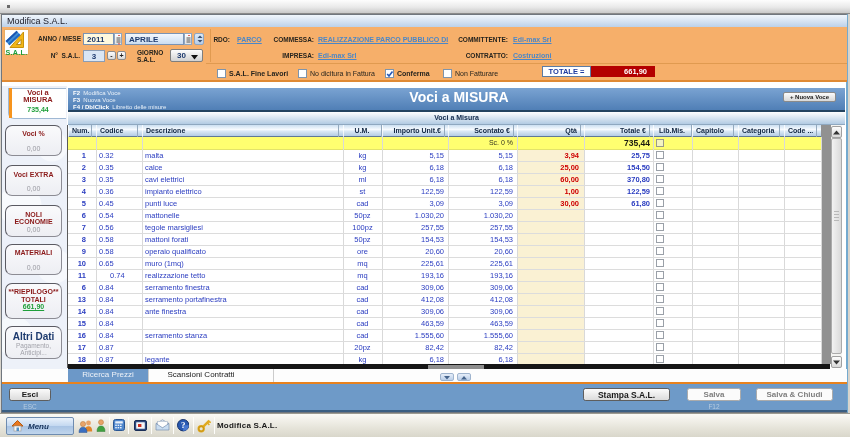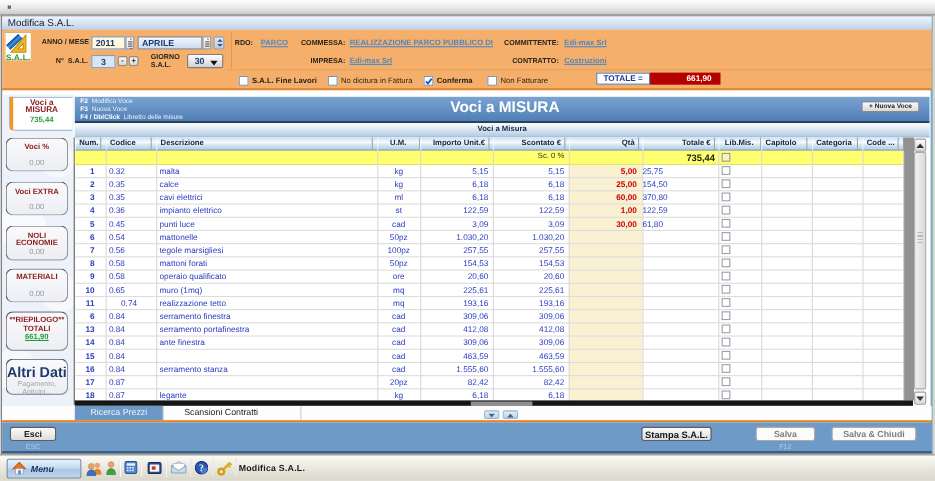--- a/index.html
+++ b/index.html
@@ -48,21 +48,21 @@
 #activebar { left:8.5px; top:88px; width:3.5px; height:30px; background:#F7941D; }
 .sbtn { position:absolute; left:5px; width:57px; background:linear-gradient(#FAFAFC,#EDEEF3); border:1px solid #8C8C94; border-top-color:#5A5A62; border-left-color:#5A5A62; border-radius:7px; }
 .sbl { color:#8B1A1A; font-weight:bold; font-size:7px; text-align:center; margin-top:4.5px; line-height:7px; }
 .sbv { color:#9A9AA2; font-size:7px; text-align:center; position:absolute; bottom:3px; width:100%; }
 #vam1 { left:12px; top:88.5px; width:52px; text-align:center; color:#8B1A1A; font-weight:bold; font-size:7.5px; line-height:7px; }
 #vam2 { left:12px; top:105.5px; width:52px; text-align:center; color:#1F9F3A; font-weight:bold; font-size:7px; }
 #riep { left:5px; top:283px; width:57px; height:36px; background:linear-gradient(#FAFAFC,#EDEEF3); border:1px solid #8C8C94; border-top-color:#5A5A62; border-left-color:#5A5A62; border-radius:7px; }
 #riep .l1 { color:#8B1A1A; font-weight:bold; font-size:7px; text-align:center; margin-top:4px; line-height:7.5px; }
 #riep .l2 { color:#1F9F3A; font-weight:bold; font-size:7px; text-align:center; text-decoration:underline; }
 #altri { left:5px; top:326px; width:57px; height:32.5px; background:linear-gradient(#FAFAFC,#EDEEF3); border:1px solid #8C8C94; border-top-color:#5A5A62; border-left-color:#5A5A62; border-radius:7px; }
-#altri .l1 { color:#1D3A6E; font-weight:bold; font-size:13px; text-align:center; margin-top:4px; }
+#altri .l1 { color:#1D3A6E; font-weight:bold; font-size:10px; text-align:center; margin-top:4px; }
 #altri .l2 { color:#A2A2AA; font-size:6.5px; text-align:center; line-height:6.5px; margin-top:1px; }
 
 
 #bluehdr2 { left:68px; top:87.5px; width:777px; height:24.5px; background:linear-gradient(#7AA3D2,#507FB6); border-bottom:2px solid #24435F; }
 .fk { position:absolute; color:#E8F0F8; font-size:6px; }
 .fkb { font-weight:bold; color:#FFFFFF; }
 #vmtitle { left:304px; top:88.5px; width:310px; text-align:center; color:#fff; font-weight:bold; font-size:14px; }
 #nuovavoce { left:783px; top:92px; width:53px; height:10px; background:linear-gradient(#FBFBFB,#D8D8D8); border:1px solid #8A8A8A; border-radius:2px; color:#222; font-size:6px; font-weight:bold; text-align:center; line-height:9px; }
 #subhdr { left:68px; top:112px; width:777px; height:13px; background:linear-gradient(#FEFEFE,#B2CBE3); border-bottom:1px solid #8FA8C0; color:#10284A; font-weight:bold; font-size:7px; text-align:center; line-height:12px; }
 
@@ -74,21 +74,21 @@
 #sc0 { left:448px; top:137px; width:65px; height:12.5px; text-align:right; color:#35351F; font-size:7px; line-height:12.5px; }
 #y735 { left:584px; top:137px; width:66px; height:12.5px; text-align:right; color:#1A1A10; font-weight:bold; font-size:8.5px; line-height:12.5px; }
 #ycb { left:655.5px; top:139px; width:8px; height:8px; background:#F4F4C2; border:1px solid #9A9A8A; }
 #qtacol { left:517px; top:149.5px; width:67px; height:214.5px; background:#FAF1D3; }
 .row { position:absolute; left:68px; width:752.5px; border-bottom:1px solid #DCDCDC; }
 .c { position:absolute; top:0; height:12px; line-height:12px; font-size:7.5px; color:#2A3CC0; white-space:nowrap; }
 .num { font-weight:bold; text-align:right; }
 .rt { text-align:right; }
 .um { text-align:center; }
 .qv { color:#CE0000; font-weight:bold; text-align:right; }
-.tv { color:#2A3CC0; font-weight:normal; }
+.tv { color:#2A3CC0; font-weight:bold; text-align:right; }
 .cb { position:absolute; width:8px; height:8px; background:#fff; border:1px solid #9AA0A8; }
 .vl { position:absolute; width:1px; background:#D9D9D9; }
 #graycell { left:820.5px; top:125px; width:10px; height:239px; background:#919191; }
 
 
 #vsb { left:830.5px; top:125px; width:11px; height:243px; background:#F4F4F2; }
 .sbarrow { position:absolute; left:830.5px; width:11px; height:12px; background:linear-gradient(#FDFDFD,#D8D8D8); border:1px solid #A0A0A0; border-radius:2px; text-align:center; color:#404040; font-size:6px; line-height:12px; }
 #vsbthumb { left:830.5px; top:138px; width:11px; height:216px; background:linear-gradient(90deg,#F2F2F2,#DADADA); border:1px solid #ABABAB; border-radius:2px; }
 #vsbgrip { left:833.5px; top:211px; width:5px; height:10px; background:repeating-linear-gradient(#B8B8B8 0 1px, transparent 1px 3px); }
 
@@ -271,21 +271,21 @@
     <div class="vl" style="left:738px;top:137px;height:227px"></div>
     <div class="vl" style="left:784px;top:137px;height:227px"></div>
     <div class="vl" style="left:820.5px;top:137px;height:227px"></div>
   <div class="row" style="top:149.5px;height:12.0px">
       <div class="c num" style="left:0px;width:18px">1</div>
       <div class="c cod" style="left:31px;width:43px">0.32</div>
       <div class="c desc" style="left:77px;width:198px">malta</div>
       <div class="c um" style="left:275px;width:39px">kg</div>
       <div class="c rt" style="left:314px;width:62px">5,15</div>
       <div class="c rt" style="left:380px;width:65px">5,15</div>
-      <div class="c qv" style="left:449px;width:62px">5,00</div>
+      <div class="c qv" style="left:449px;width:62px">3,94</div>
       <div class="c tv" style="left:516px;width:66px">25,75</div>
       <div class="cb" style="left:587.5px;top:1.8px"></div>
     </div>
 <div class="row" style="top:161.5px;height:12.0px">
       <div class="c num" style="left:0px;width:18px">2</div>
       <div class="c cod" style="left:31px;width:43px">0.35</div>
       <div class="c desc" style="left:77px;width:198px">calce</div>
       <div class="c um" style="left:275px;width:39px">kg</div>
       <div class="c rt" style="left:314px;width:62px">6,18</div>
       <div class="c rt" style="left:380px;width:65px">6,18</div>
@@ -471,21 +471,21 @@
   <div class="dropbtn" style="left:457px">
       <svg width="6" height="3.5" style="margin-top:2.5px">
         <polygon points="3,0 6,3.5 0,3.5" fill="#46648C"></polygon>
       </svg>
     </div>
   <div class="abs" id="orangeline"></div>
 
   <div class="abs" id="footer"></div>
   <div class="gbtn" style="left:9px;top:388px;width:42px;height:13px;line-height:12px;font-size:8px">Esci</div>
   <div class="under" style="left:9px;top:402.5px;width:42px">ESC</div>
-  <div class="gbtn" style="left:583px;top:388px;width:64px;height:13px;line-height:12px">Stampa S.A.L.</div>
+  <div class="gbtn" style="left:583px;top:388px;width:87px;height:13px;line-height:12px">Stampa S.A.L.</div>
   <div class="wbtn" style="left:687px;top:388px;width:54px;height:13px;line-height:12px">Salva</div>
   <div class="under" style="left:687px;top:402.5px;width:54px">F12</div>
   <div class="wbtn" style="left:756px;top:388px;width:77px;height:13px;line-height:12px">Salva &amp; Chiudi</div>
 
   <div class="abs" id="taskbar"></div>
   <div class="abs" id="menubtn"></div>
   <svg class="abs" style="left:11px;top:419px" width="13" height="13">
     <polygon points="1,7 6.5,1.5 12,7" fill="#E87820" stroke="#B85A10" stroke-width="1"></polygon>
     <rect x="3" y="7" width="7" height="5" fill="#F8F8F8" stroke="#A0A0A0" stroke-width="0.7"></rect>
     <rect x="5.5" y="8.5" width="2.5" height="3.5" fill="#5090C8"></rect>

